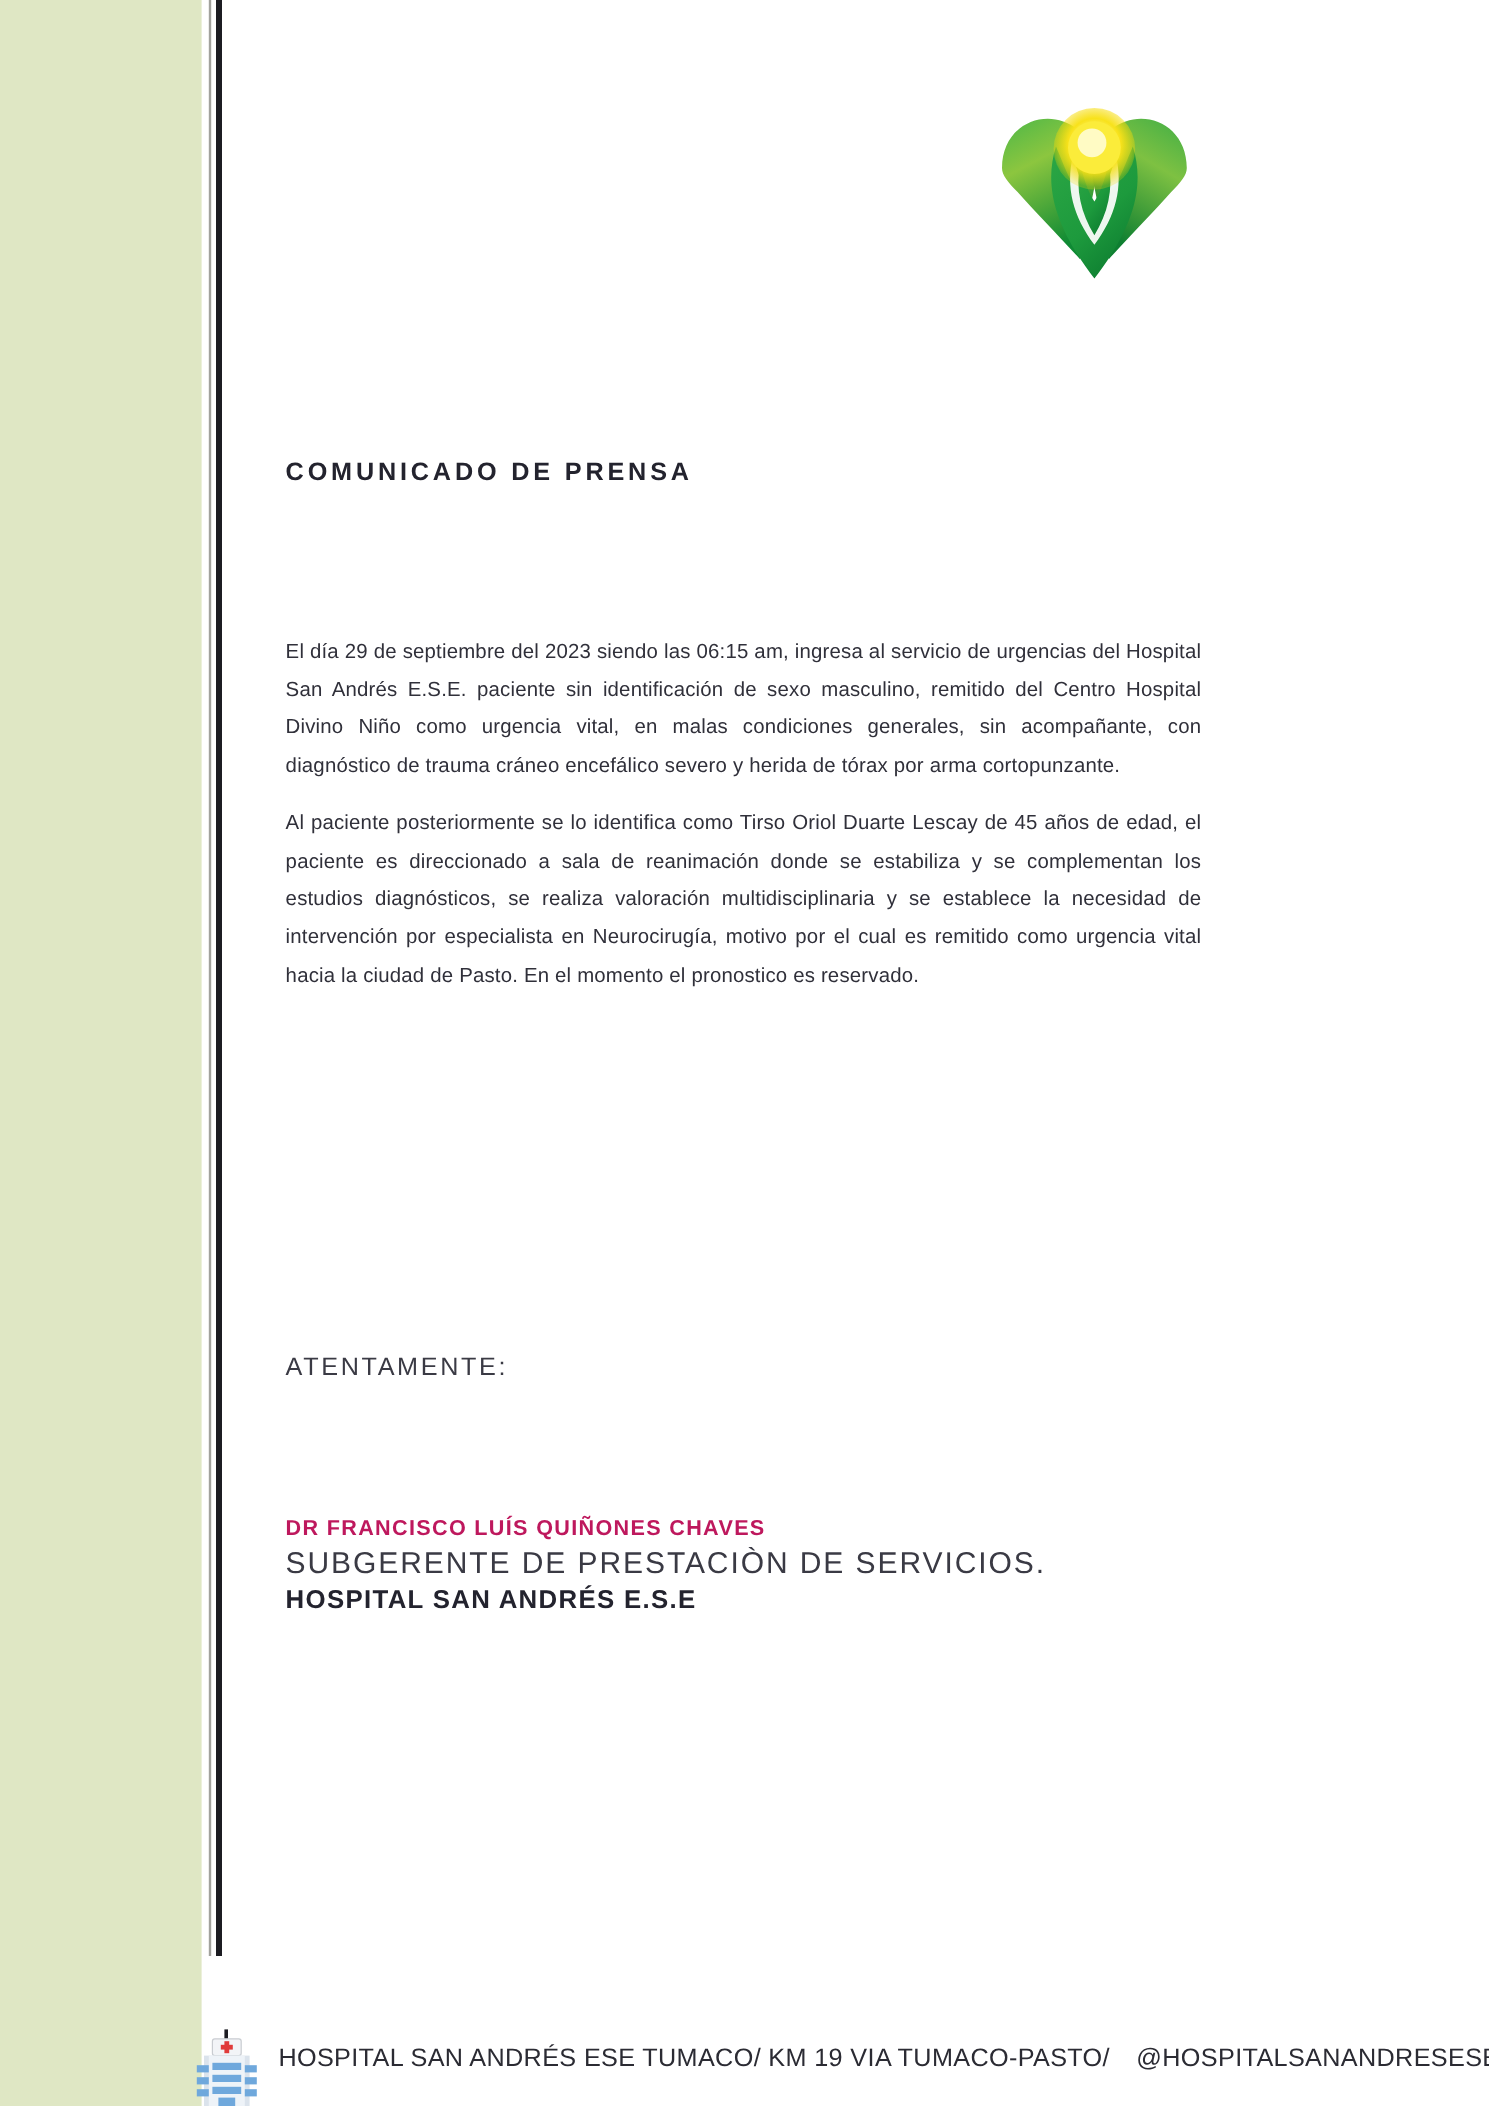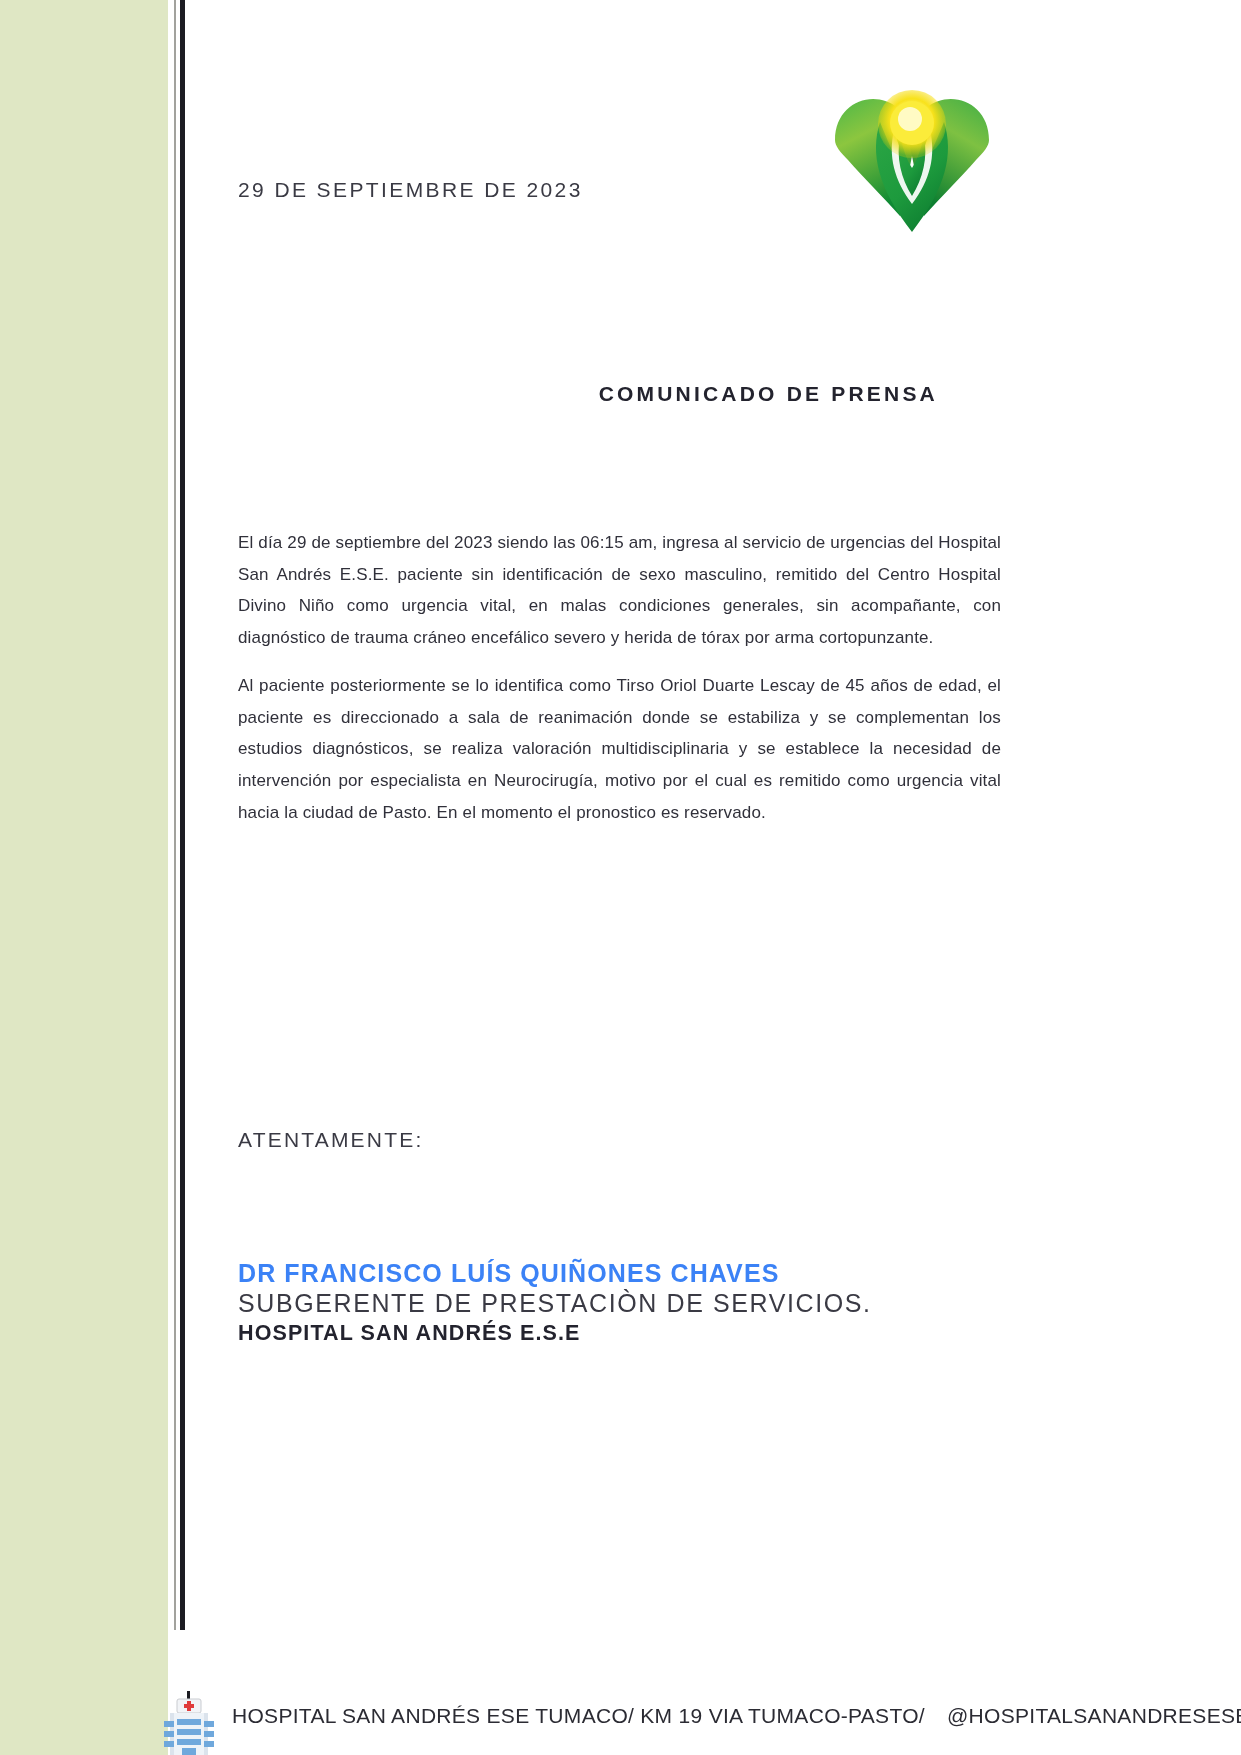--- a/index.html
+++ b/index.html
@@ -104,21 +104,21 @@
     transform: scaleX(.80);
     transform-origin: center;
   }
 
   
   .doc-title {
     position: absolute;
     left: 238px;
     top: 382px;
     width: 700px;
-    text-align: right;
+    text-align: left;
     font-size: 21px;
     font-weight: bold;
     letter-spacing: 3.2px;
     color: #23232e;
   }
 
   
   .body-block {
     position: absolute;
     left: 238px;
@@ -146,24 +146,24 @@
   }
 
   .sig-block {
     position: absolute;
     left: 238px;
     top: 1258px;
     width: 700px;
     line-height: 30px;
   }
   .sig-name {
-    font-size: 25px;
+    font-size: 18px;
     font-weight: bold;
     letter-spacing: 1.1px;
-    color: #3b82f6;
+    color: #be185d;
   }
   .sig-role {
     font-size: 25px;
     letter-spacing: 1.6px;
     color: #3a3a44;
   }
   .sig-org {
     font-size: 21.5px;
     font-weight: bold;
     letter-spacing: 1.1px;
@@ -197,21 +197,20 @@
   .footer-gap { display: inline-block; width: 22px; }
 </style>
 </head>
 <body>
 
 <div class="side-band"></div>
 <div class="side-rule-thin"></div>
 <div class="side-rule"></div>
 
 <div class="doc-header">
-  <div class="line">29 DE SEPTIEMBRE DE 2023</div>
 </div>
 
 <div class="logo-wrap">
   <div class="logo-mark">
     <svg width="180" height="170" viewBox="0 0 180 170" xmlns="http://www.w3.org/2000/svg">
       <defs>
         <linearGradient id="gLeft" x1="0" y1="0" x2="0.35" y2="1">
           <stop offset="0%" stop-color="#4cb748"></stop>
           <stop offset="38%" stop-color="#8cc63f"></stop>
           <stop offset="100%" stop-color="#0f8a34"></stop>

